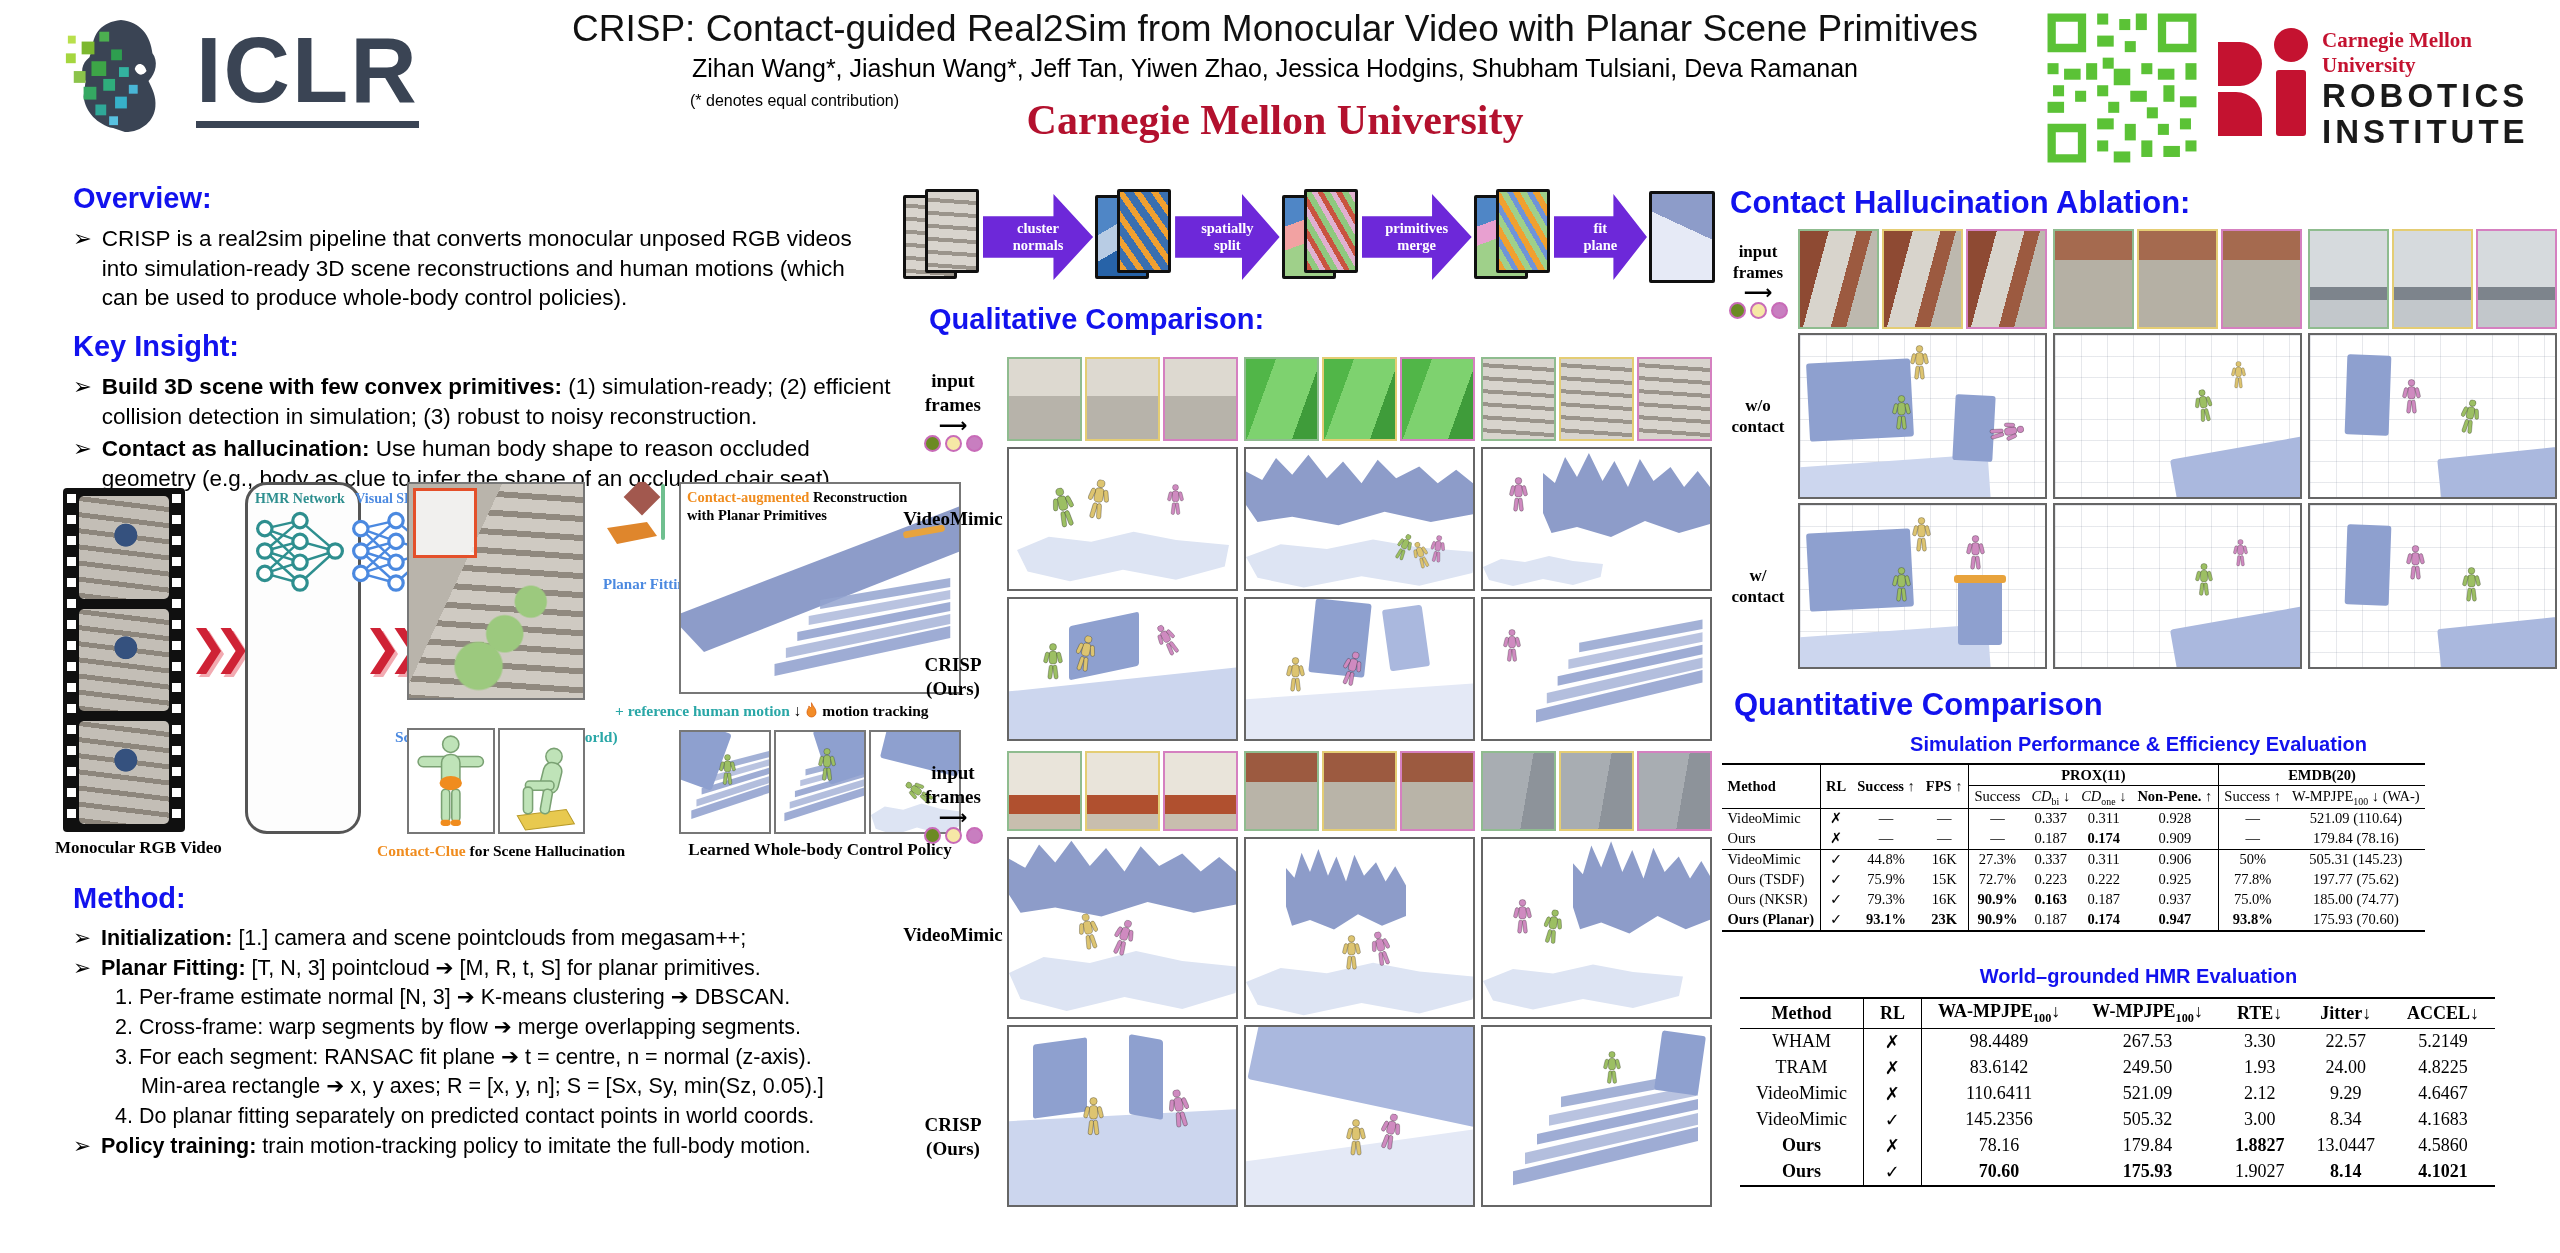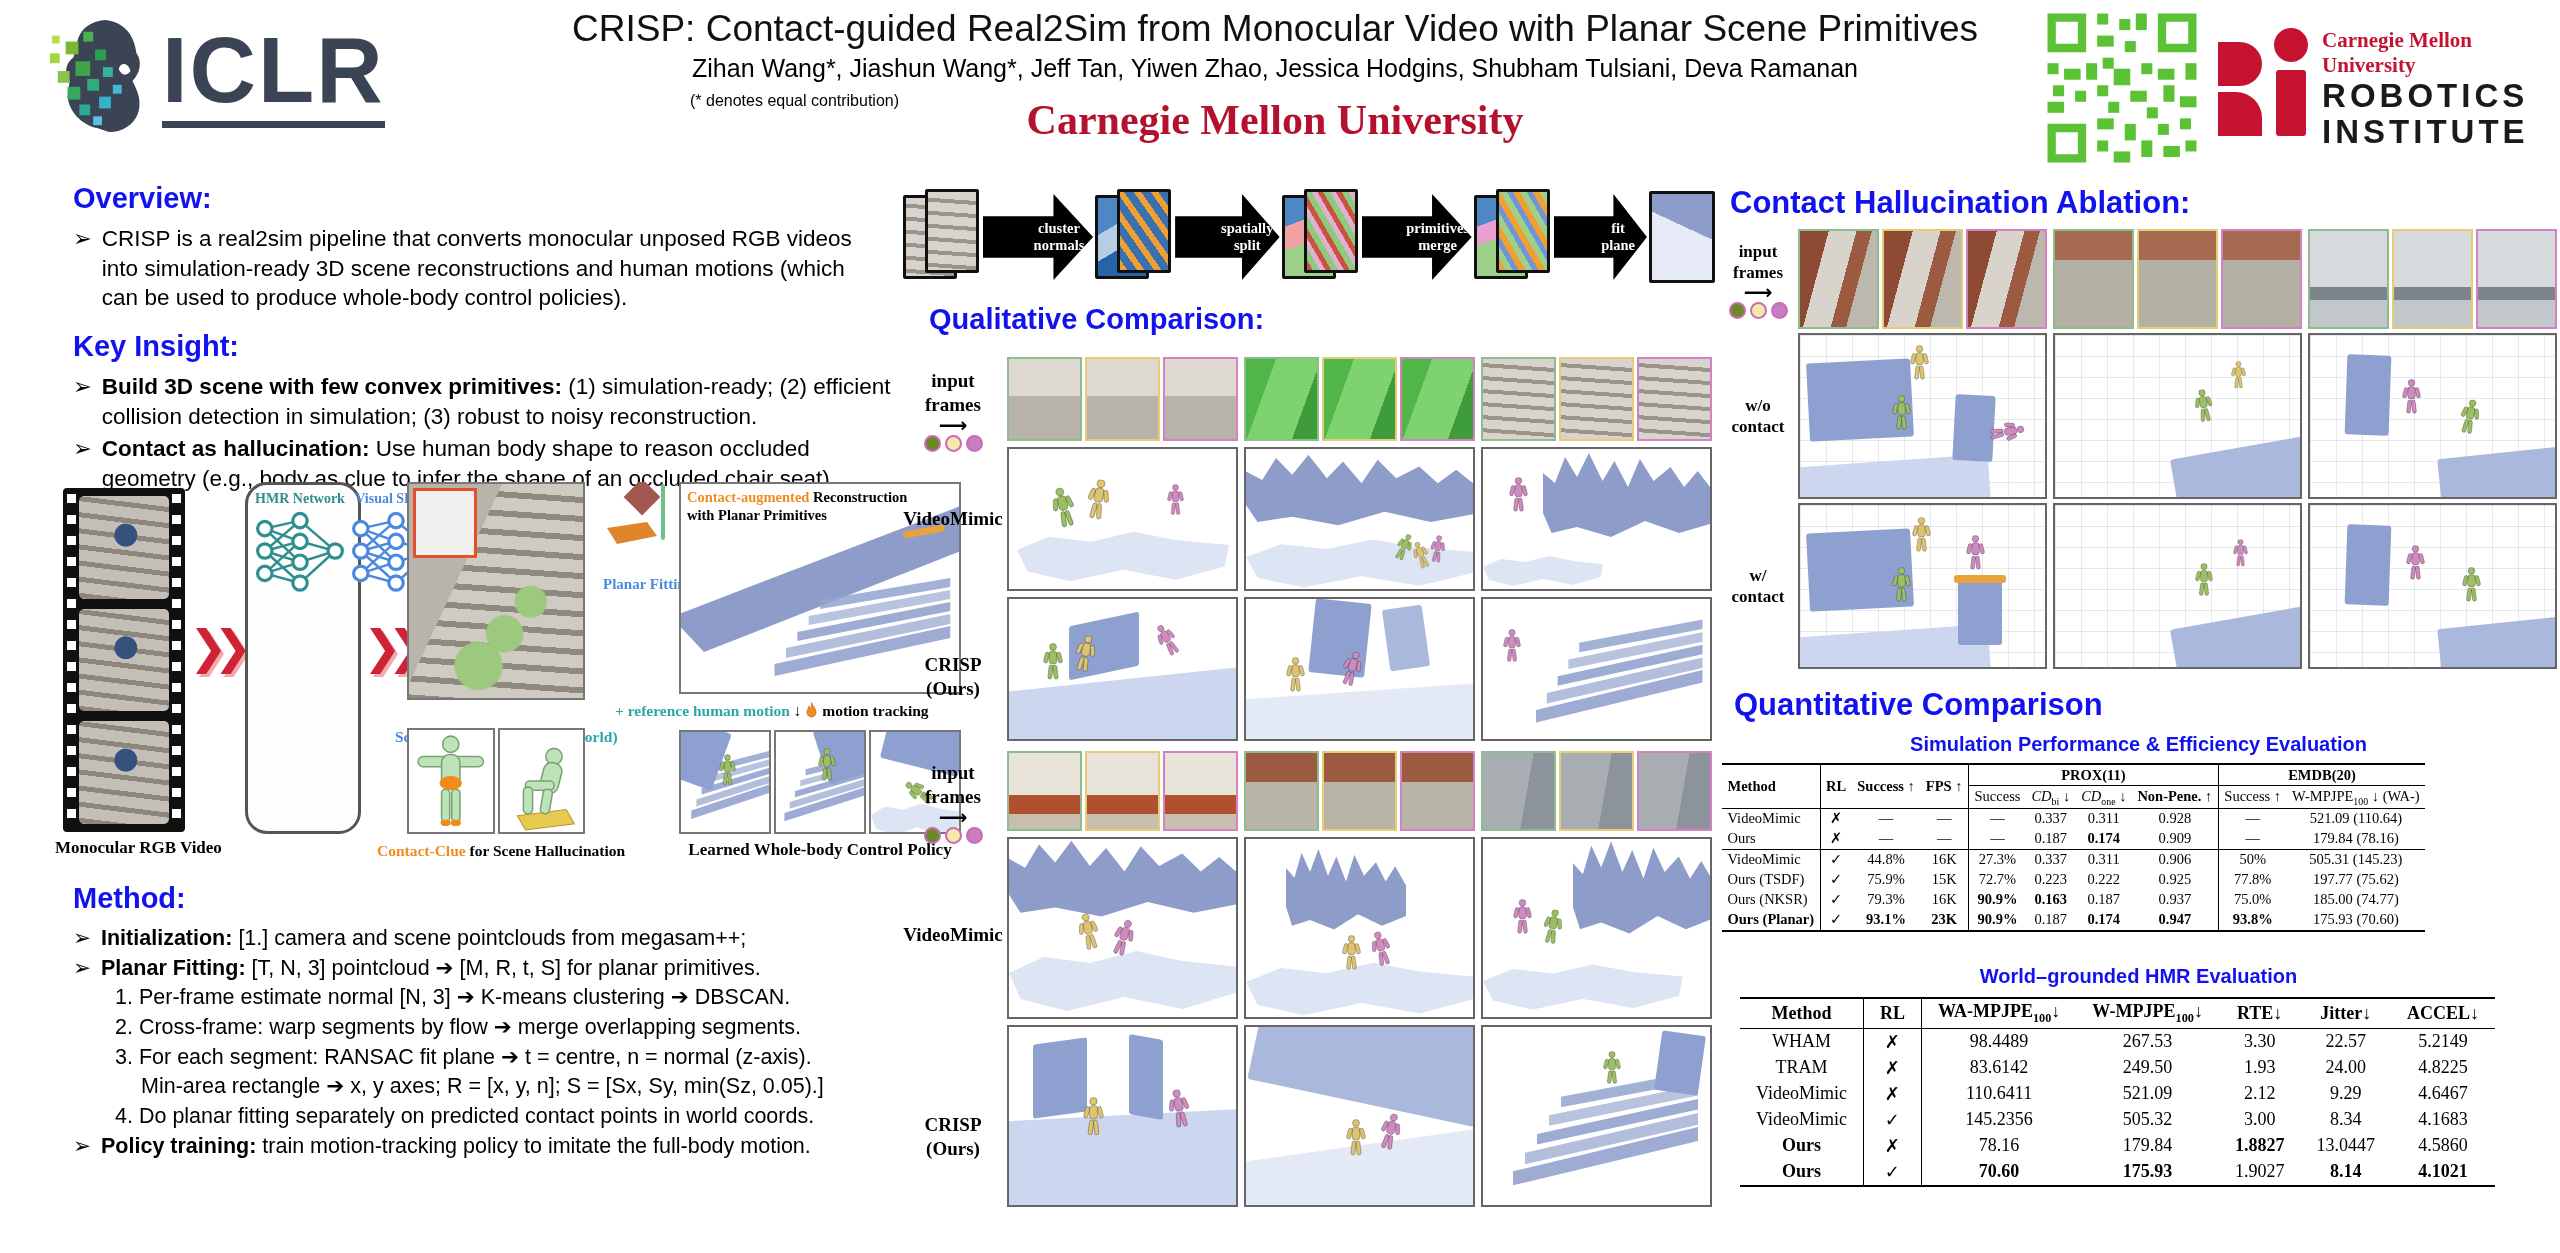--- a/index.html
+++ b/index.html
@@ -2,21 +2,21 @@
 <html><head>
 <meta charset="utf-8">
 <style>
   html,body{margin:0;padding:0;background:#888;}
   #poster{position:relative;width:2560px;height:1253px;background:#fff;overflow:hidden;
           font-family:"Liberation Sans","DejaVu Sans",sans-serif;color:#000;}
   .abs{position:absolute;}
   .blue-h{color:#1212ee;font-weight:bold;font-family:"Liberation Sans","DejaVu Sans",sans-serif;}
   .pre{white-space:pre-line;}
   
-  #iclr{left:44px;top:14px;display:flex;align-items:center;justify-content:flex-end;}
+  #iclr{left:60px;top:14px;display:flex;align-items:center;gap:18px;justify-content:flex-end;}
   #iclr-text{font-size:92px;font-weight:900;color:#3a4454;letter-spacing:2px;border-bottom:7px solid #3a4454;line-height:1.05;padding-bottom:2px;}
   #title{left:520px;top:8px;width:1510px;text-align:center;font-size:37px;color:#111;}
   #authors{left:520px;top:54px;width:1510px;text-align:center;font-size:25px;}
   #note{left:690px;top:92px;font-size:16px;}
   #cmu{left:520px;top:96px;width:1510px;text-align:center;font-size:42px;font-weight:bold;color:#b3112e;font-family:"Liberation Serif","DejaVu Serif",serif;}
   #qr{left:2042px;top:8px;width:160px;height:160px;}
   #ri{left:2218px;top:28px;display:flex;gap:16px;}
   .ri-mark{position:relative;width:92px;height:118px;}
   .ri-rtop{position:absolute;left:0;top:14px;width:44px;height:44px;background:#c41230;border-radius:0 26px 26px 0;}
   .ri-rbot{position:absolute;left:0;top:64px;width:44px;height:44px;background:#c41230;border-radius:0 26px 0 0;}
@@ -55,22 +55,22 @@
   .clue-p{flex:1;border:2px solid #777;background:#fff;position:relative;}
   #minis{left:548px;top:300px;width:70px;}
   #recon{left:624px;top:300px;width:282px;height:212px;border:2px solid #777;box-sizing:border-box;background:#fff;overflow:hidden;}
   #recon .wedge{position:absolute;left:-10px;top:18px;width:300px;height:150px;color:#8d9cc9;}
   #recon .slab{position:absolute;right:4px;bottom:6px;width:190px;height:120px;color:#93a3cf;}
   #recon .cap{position:absolute;left:6px;top:4px;font-size:14.5px;line-height:1.25;font-weight:bold;font-family:"Liberation Serif","DejaVu Serif",serif;}
   #policy{left:624px;top:548px;width:282px;height:104px;display:flex;gap:3px;}
   .pol-p{flex:1;border:2px solid #777;position:relative;background:#fff;overflow:hidden;}
   
   #mid{left:903px;top:185px;width:812px;}
-  .parrow{position:relative;height:86px;background:#000000;clip-path:polygon(0 26%,64% 26%,64% 0,100% 50%,64% 100%,64% 74%,0 74%);
-          display:flex;align-items:center;justify-content:flex-end;}
+  .parrow{position:relative;height:86px;background:#6d28d9;clip-path:polygon(0 26%,64% 26%,64% 0,100% 50%,64% 100%,64% 74%,0 74%);
+          display:flex;align-items:center;justify-content:center;}
   .parrow span{color:#fff;font-family:"Liberation Serif","DejaVu Serif",serif;font-weight:bold;font-size:14.5px;line-height:1.15;text-align:center;width:62%;}
   .pcard{width:54px;height:84px;border:3px solid #101010;border-radius:2px;box-sizing:border-box;}
   .pstack{position:relative;width:78px;height:96px;flex:0 0 auto;}
   .pstack .pcard{position:absolute;}
   .grid-label{font-family:"Liberation Serif","DejaVu Serif",serif;font-weight:bold;font-size:19px;text-align:center;line-height:1.25;}
   .legend{display:flex;flex-direction:column;align-items:center;gap:2px;}
   .larrow{font-size:20px;line-height:0.8;font-family:"DejaVu Sans",sans-serif;}
   .dots{display:flex;gap:4px;}
   .dot{width:17px;height:17px;border-radius:50%;border:2px solid #c86bb8;box-sizing:border-box;}
   .d-g{background:#6b8a23;}.d-y{background:#f6e8a6;}.d-p{background:#c87ec0;}

